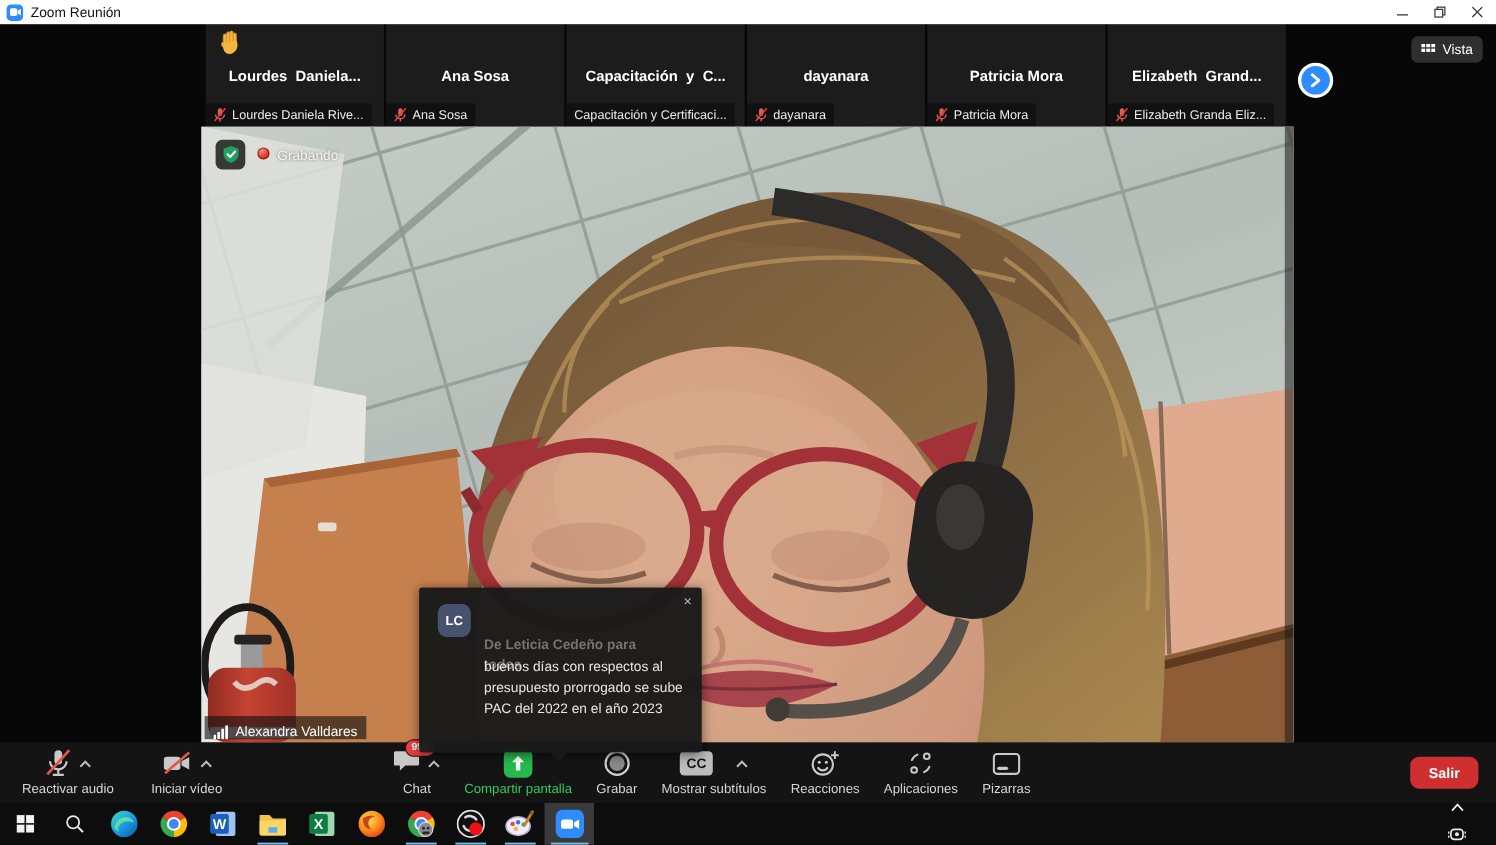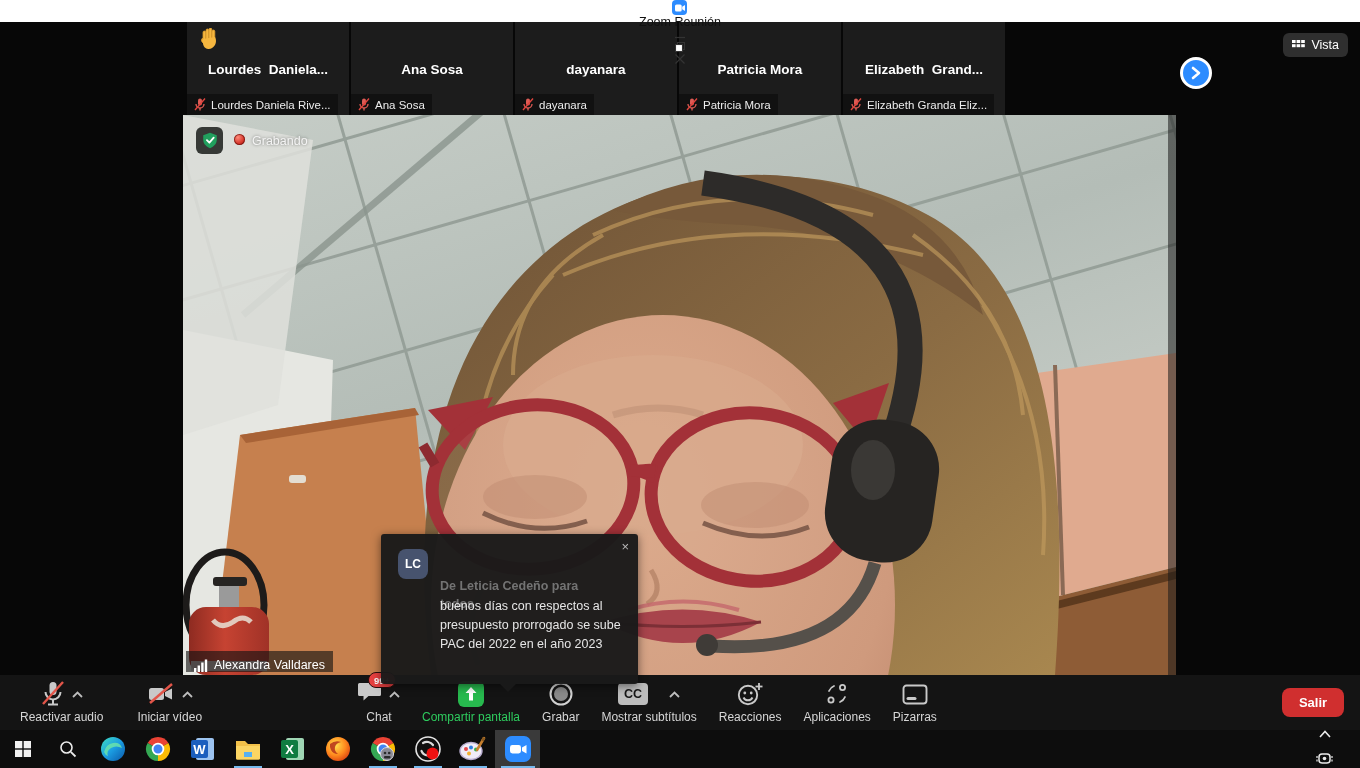--- a/index.html
+++ b/index.html
@@ -1,21 +1,21 @@
 <!DOCTYPE html>
 <html><head>
 <meta charset="utf-8">
 <style>
   html,body{margin:0;padding:0;background:#000;}
   body{width:1360px;height:768px;overflow:hidden;position:relative;
        font-family:"Liberation Sans",sans-serif;-webkit-font-smoothing:antialiased;}
 
   
   #titlebar{position:absolute;left:0;top:0;width:1360px;height:22px;background:#ffffff;
-            display:flex;align-items:center;z-index:50;flex-direction:column;}
+            display:flex;align-items:center;z-index:50;}
   .tb-icon{width:15px;height:15px;border-radius:4px;background:#2d8cff;margin:0 7px 0 6px;
            display:flex;align-items:center;justify-content:center;flex:0 0 auto;}
   .tb-title{font-size:12.5px;color:#111;}
   .tb-spacer{flex:1;}
   .winbtn{width:34px;height:22px;display:flex;align-items:center;justify-content:center;cursor:default;}
 
   
   #app{position:absolute;left:0;top:22px;width:1360px;height:708px;background:#070707;}
 
   
@@ -165,20 +165,28 @@
             <rect x="4" y="0.5" width="4" height="7" rx="2" fill="#dd5c55"></rect>
             <path d="M2 6 a4 4 0 0 0 8 0" fill="none" stroke="#dd5c55" stroke-width="1.3"></path>
             <line x1="6" y1="10" x2="6" y2="12.5" stroke="#dd5c55" stroke-width="1.3"></line>
             <line x1="1" y1="12" x2="11" y2="0.5" stroke="#e0443e" stroke-width="1.4"></line>
           </svg>
         </span>
         <span class="tile-label-text">Ana Sosa</span>
       </div>
     </div>
 
+    <div class="tile">
+
+      <div class="tile-name">Capacitación  y  C...</div>
+      <div class="tile-label">
+
+        <span class="tile-label-text">Capacitación y Certificaci...</span>
+      </div>
+    </div>
 
     <div class="tile">
 
       <div class="tile-name">dayanara</div>
       <div class="tile-label">
         <span style="display:inline-flex;">
           <svg width="12" height="13" viewBox="0 0 12 13">
             <rect x="4" y="0.5" width="4" height="7" rx="2" fill="#dd5c55"></rect>
             <path d="M2 6 a4 4 0 0 0 8 0" fill="none" stroke="#dd5c55" stroke-width="1.3"></path>
             <line x1="6" y1="10" x2="6" y2="12.5" stroke="#dd5c55" stroke-width="1.3"></line>

